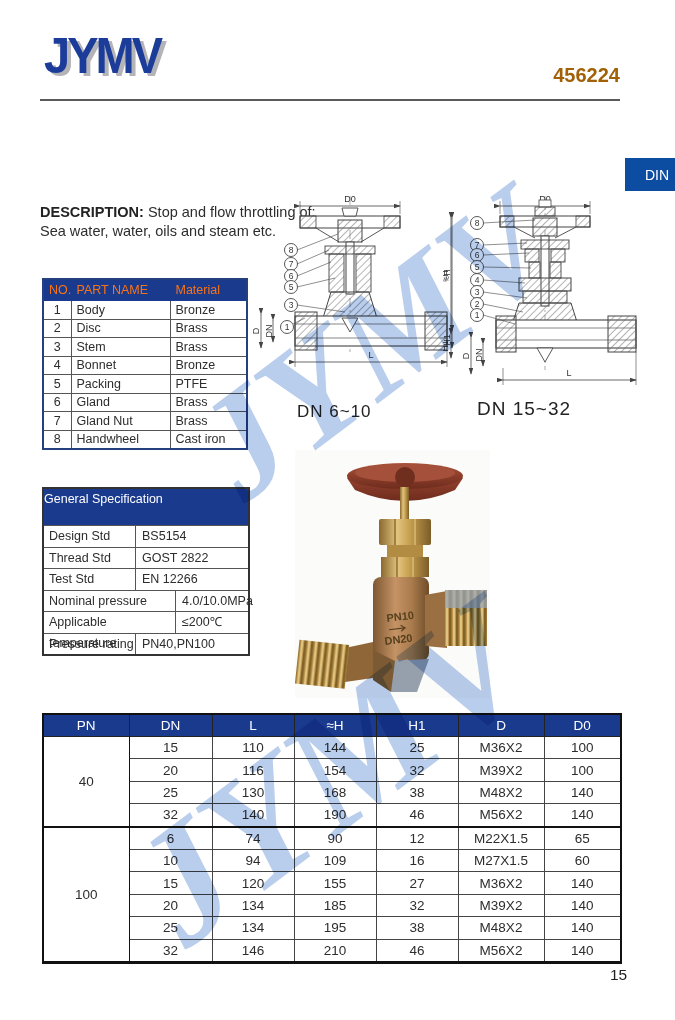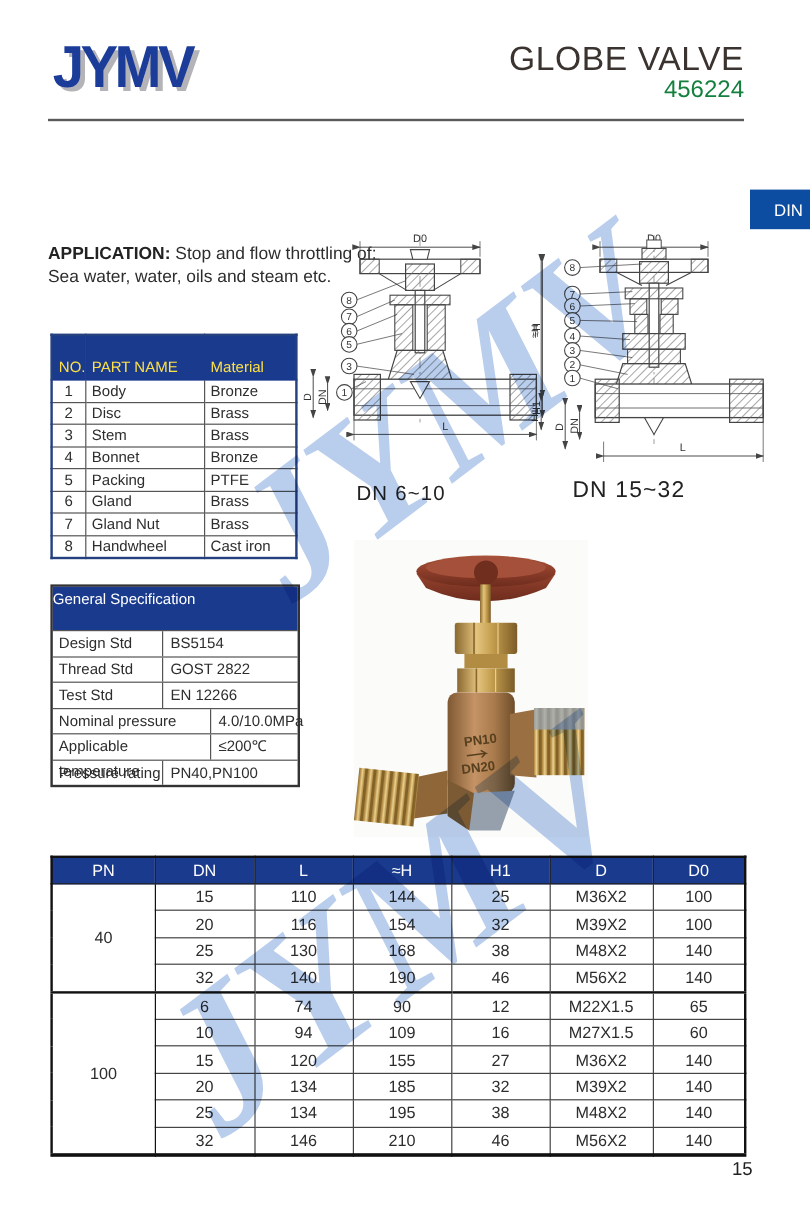--- a/index.html
+++ b/index.html
@@ -3,37 +3,37 @@
 <meta charset="utf-8">
 <style>
   html,body{margin:0;padding:0;background:#e8e8e8;}
   .page{position:relative;width:675px;height:1020px;background:#ffffff;margin:0 auto;
         font-family:"Liberation Sans",sans-serif;color:#2d2d2d;overflow:hidden;}
 
   
   .logo{position:absolute;left:44px;top:28px;font-size:47px;font-weight:bold;letter-spacing:-3px;
         color:var(--logo_navy);text-shadow:4px 3px 0 var(--logo_shadow);transform:scaleY(1.05);}
   .title{position:absolute;right:55px;top:33px;font-size:28px;color:#3a3330;letter-spacing:.5px;}
-  .partno{position:absolute;right:55px;top:64px;font-size:20px;color:#15803d;}
+  .partno{position:absolute;right:55px;top:64px;font-size:20px;color:#a16207;font-weight:bold;}
   .rule{position:absolute;left:40px;top:99px;width:580px;height:2px;background:#5a5a5a;}
 
   
   .desc{position:absolute;left:40px;top:128px;width:345px;font-size:14.5px;line-height:1.32;}
   .app {position:absolute;left:40px;top:203px;width:285px;font-size:14.5px;line-height:1.32;}
   .desc b,.app b{color:#222;}
 
   
   .din-tab{position:absolute;left:625px;top:158px;width:50px;height:33px;background:var(--din_blue);
            color:#fff;font-size:14px;display:flex;align-items:center;padding-left:20px;box-sizing:border-box;}
 
   
   .parts{position:absolute;left:42px;top:278px;width:204px;border-collapse:collapse;
          font-size:12.5px;table-layout:fixed;}
-  .parts th{background:var(--navy);color:#fde047;font-weight:normal;text-align:left;height:20px;
-            padding:16px 0 0 5px;border:1px solid var(--navy);}
+  .parts th{background:var(--navy);color:#f97316;font-weight:normal;text-align:left;height:20px;
+            padding:0 0 0 5px;border:1px solid var(--navy);}
   .parts td{border:1px solid #555;height:17.5px;padding:0 0 0 5px;background:transparent;}
   .parts td.c{text-align:center;padding:0;}
   .parts{border:2px solid #24407f;}
   .parts col.n{width:28px}.parts col.p{width:99px}.parts col.m{width:77px}
 
   
   .spec{position:absolute;left:42px;top:487px;width:204px;border:2px solid #333;font-size:12.5px;background:transparent;}
   .spec-title{background:var(--navy);color:#fff;text-align:left;height:36px;line-height:20px;}
   .spec-row{display:flex;border-top:1px solid #555;height:20.5px;line-height:20.5px;}
   .spec-row .lbl{width:92px;padding-left:5px;border-right:1px solid #555;box-sizing:border-box;flex:none;}
@@ -70,25 +70,24 @@
       white-space:nowrap;text-align:center;letter-spacing:2px;}
   .wm1{left:115px;top:258px;width:520px;font-size:148px;transform:rotate(-37deg);}
   .wm2{left:38px;top:678px;width:585px;font-size:164px;transform:rotate(-37deg);}
 </style>
 </head>
 <body>
 
 <div class="page">
 
   <div class="logo">JYMV</div>
-  <div class="title">GLOBE VALVE</div>
   <div class="partno">456224</div>
   <div class="rule"></div>
 
-  <div class="app"><b>APPLICATION:</b> <span>Stop and flow throttling of: Sea water, water, oils and steam etc.</span></div>
+  <div class="app"><b>DESCRIPTION:</b> <span>Stop and flow throttling of: Sea water, water, oils and steam etc.</span></div>
 
   <div class="din-tab">DIN</div>
 
   <table class="parts">
     <colgroup>
         <col class="n">
         <col class="p">
         <col class="m">
       </colgroup>
     <thead>

